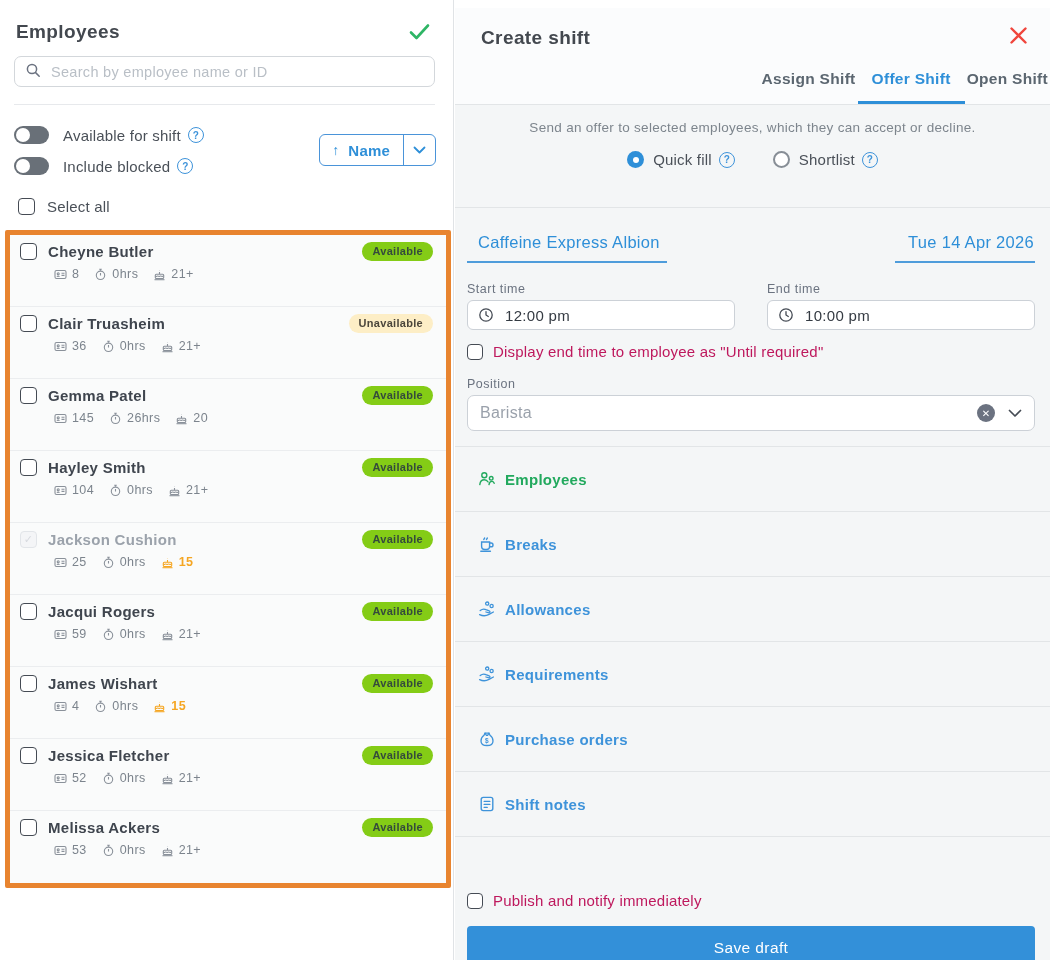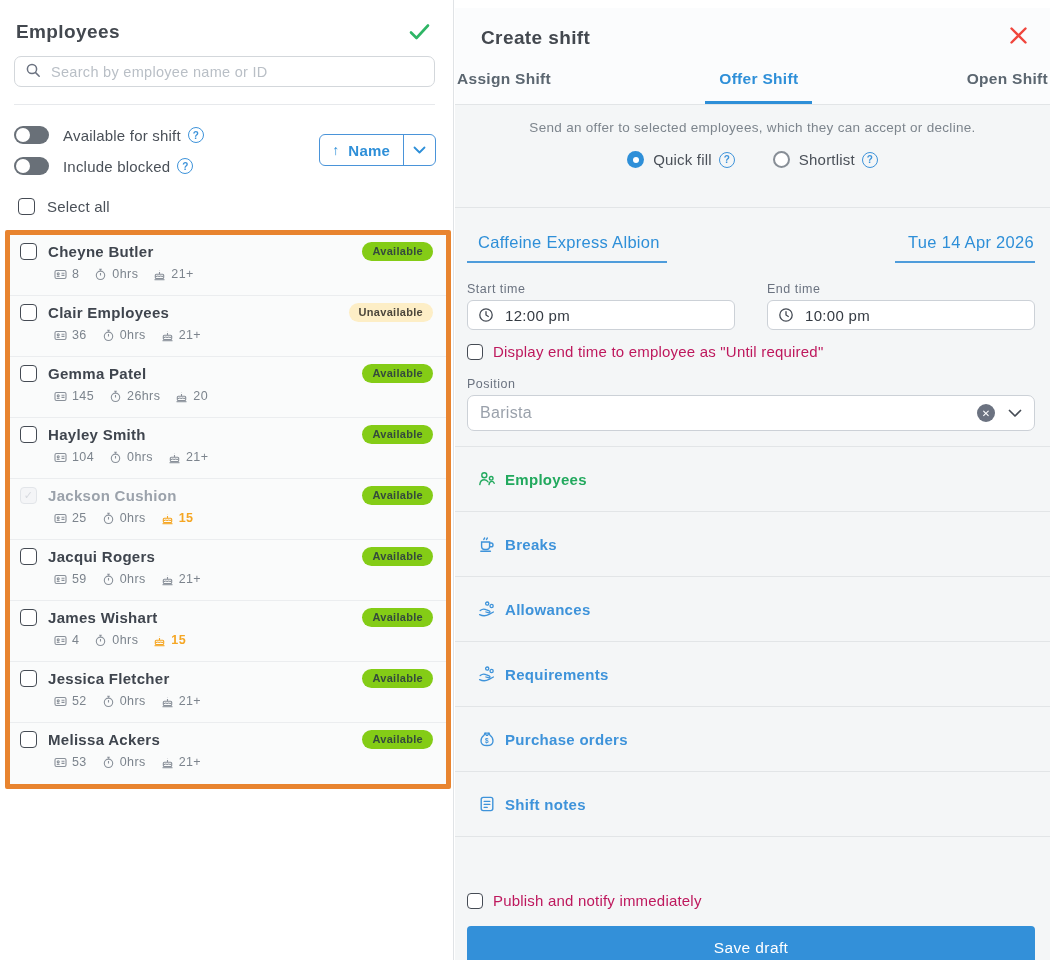--- a/index.html
+++ b/index.html
@@ -48,21 +48,21 @@
   .sort-sep{ width:1px; background:#4a94d9; }
   .sort-chevron{ display:flex; align-items:center; justify-content:center; width:31px;}
 
   .select-all{ display:flex; align-items:center; margin:21px 0 0 18px; cursor:pointer;}
   .cb{ width:17px; height:17px; border:1.8px solid #454b54; border-radius:4px; background:#fff;
     flex:0 0 auto; display:inline-flex; align-items:center; justify-content:center;}
   .select-all span.lbl{ margin-left:12px; font-size:15px; color:#4a5058;}
 
   .emp-list{ margin:15px 0 0 5px; width:446px; border:5px solid #e8842f; border-radius:2px;
     background:#fafbfb;}
-  .emp-row{ height:61px; padding:7px 13px 8px 10px; border-bottom:1px solid #ebedef; cursor:pointer;text-align:right;}
+  .emp-row{ height:72px; padding:7px 13px 8px 10px; border-bottom:1px solid #ebedef; cursor:pointer;text-align:right;}
   .emp-row:last-child{ border-bottom:none; }
   .emp-top{ display:flex; align-items:center; }
   .emp-name{ margin-left:11px; font-size:15px; font-weight:700; color:#3f454e; letter-spacing:.3px;}
   .badge{ margin-left:auto; font-size:11px; font-weight:700; letter-spacing:.3px;
     padding:3px 10px 4px; border-radius:10px; }
   .badge.avail{ background:#84cc16; color:#344a3c; }
   .badge.unavail{ background:#fdeec6; color:#4b463b; }
   .emp-meta{ display:flex; align-items:center; margin:6px 0 0 34px; color:#7c848d;
     font-size:12.5px; letter-spacing:.4px;}
   .meta-item{ display:flex; align-items:center; margin-right:15px;}
@@ -71,21 +71,21 @@
   .emp-row.disabled .emp-name{ color:#9ba2ab; }
   .emp-row.disabled .cb{ border-color:#e2e5e9; background:#f4f5f7; color:#d7dadf; font-size:11px;}
 
   
   .right-panel{ position:absolute; left:455px; top:8px; width:595px; height:960px;
     background:#f4f6f7; }
   .rp-header{ position:relative; height:97px; background:#fbfcfd; border-bottom:1px solid #e2e5e7;}
   .rp-header h1{ position:absolute; left:26px; top:19px; font-size:19px; font-weight:700;
     color:#43484f; letter-spacing:.4px;}
   .close{ position:absolute; right:22px; top:18px; cursor:pointer; }
-  .tabs{ position:absolute; left:0; right:0; bottom:0; display:flex; justify-content:space-between; }
+  .tabs{ position:absolute; left:0; right:0; bottom:0; display:flex; justify-content:flex-end; }
   .tab{ font-size:15.5px; font-weight:700; color:#5b6670; padding:0 2px 13px; cursor:pointer;
     border-bottom:3px solid transparent; letter-spacing:.3px;}
   .tab.active{ color:#2e8fd8; border-bottom-color:#2e8fd8; padding:0 14px 13px;}
 
   .offer-note{ height:88px; border-bottom:1px solid #e2e5e7; text-align:center; }
   .offer-note p{ margin-top:15px; font-size:13.5px; color:#7d858d; letter-spacing:.3px;}
   .radios{ margin-top:16px; display:flex; justify-content:center; gap:38px;}
   .radio-opt{ display:flex; align-items:center; cursor:pointer;}
   .radio{ width:17px; height:17px; border-radius:50%; border:2px solid #878e96; background:#fff;}
   .radio.sel{ border:none; background:#2e8fd8; position:relative;}
@@ -217,21 +217,21 @@
                 <path d="M2.3 8.2c1 .9 2.1-.9 3 0s2.1-.9 3 0 2.1-.9 2.4 0M6.5 4v2.2M6.5 2.2v.4"></path>
               </svg>
               <span>21+</span>
             </span>
         </div>
       </div>
 
       <div class="emp-row">
         <div class="emp-top">
           <span class="cb"></span>
-          <span class="emp-name">Clair Employees</span>
+          <span class="emp-name">Clair Truasheim</span>
           <span class="badge unavail">Unavailable</span>
         </div>
         <div class="emp-meta">
           <span class="meta-item">
               <svg width="13" height="13" viewBox="0 0 13 13" fill="none" stroke="#8a919a" stroke-width="1.1">
                 <rect x="1" y="2.5" width="11" height="8" rx="1.5"></rect>
                 <circle cx="4.2" cy="5.8" r="1"></circle>
                 <path d="M3 8.7c.3-.8 2-.8 2.4 0M7.5 5.2h3M7.5 7.4h3"></path>
               </svg>
               <span>36</span>

